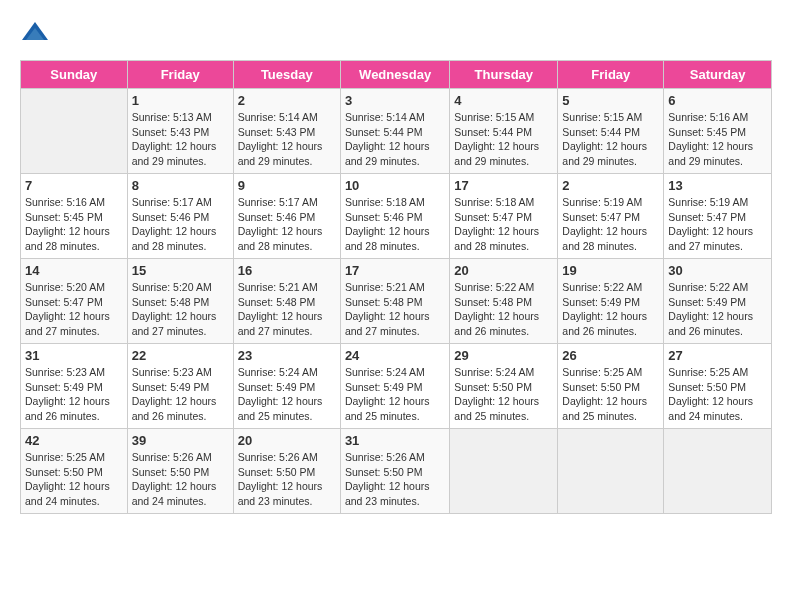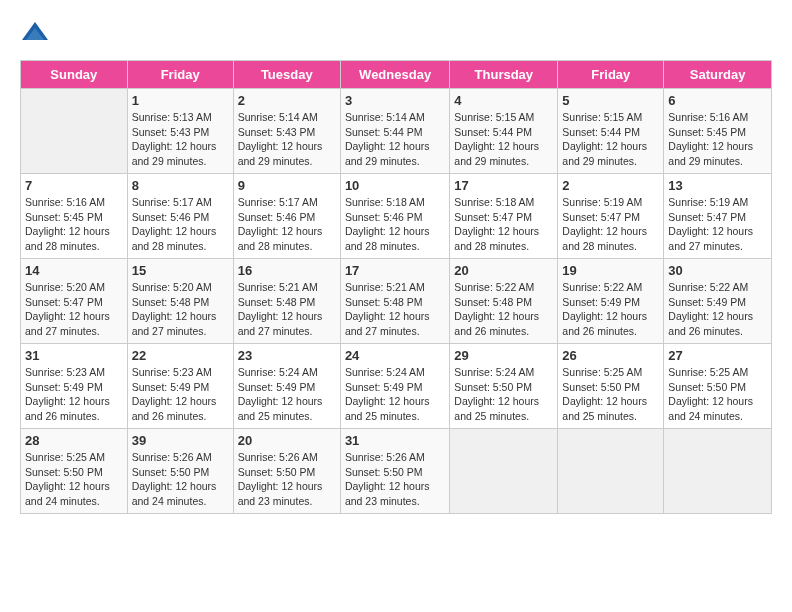--- a/index.html
+++ b/index.html
@@ -322,21 +322,21 @@
         <td>
           <span class="day-number">27</span>
           <div class="day-info" style="white-space: pre-line;">Sunrise: 5:25 AM
 Sunset: 5:50 PM
 Daylight: 12 hours
 and 24 minutes.</div>
         </td>
       </tr>
       <tr>
         <td>
-          <span class="day-number">28</span>
+          <span class="day-number">42</span>
           <div class="day-info" style="white-space: pre-line;">Sunrise: 5:25 AM
 Sunset: 5:50 PM
 Daylight: 12 hours
 and 24 minutes.</div>
         </td>
         <td>
           <span class="day-number">39</span>
           <div class="day-info" style="white-space: pre-line;">Sunrise: 5:26 AM
 Sunset: 5:50 PM
 Daylight: 12 hours

